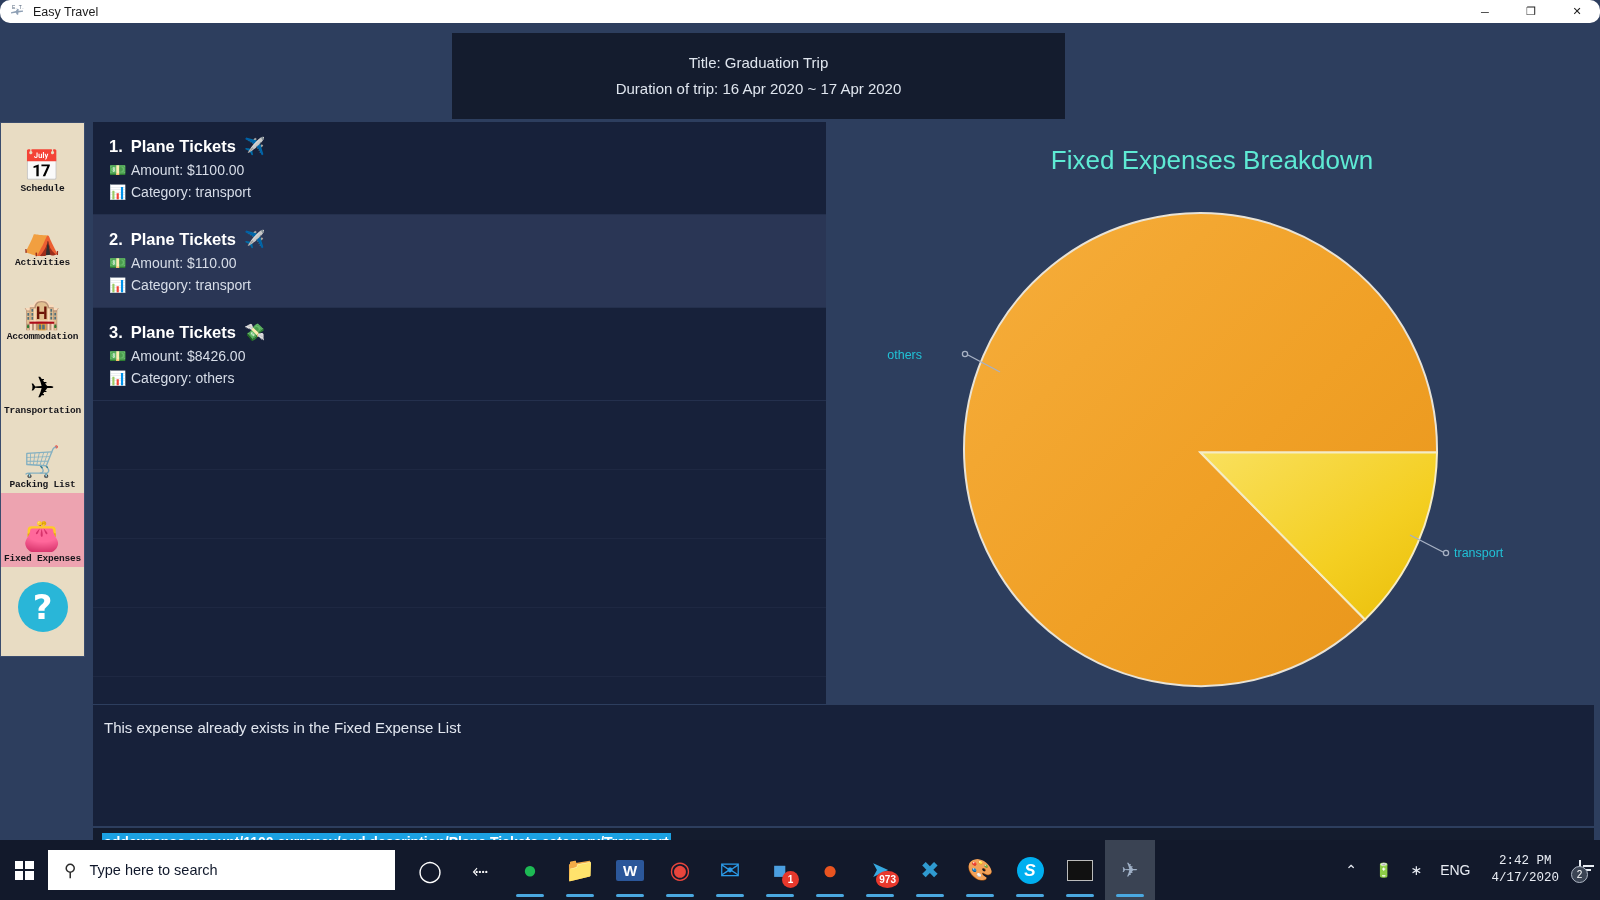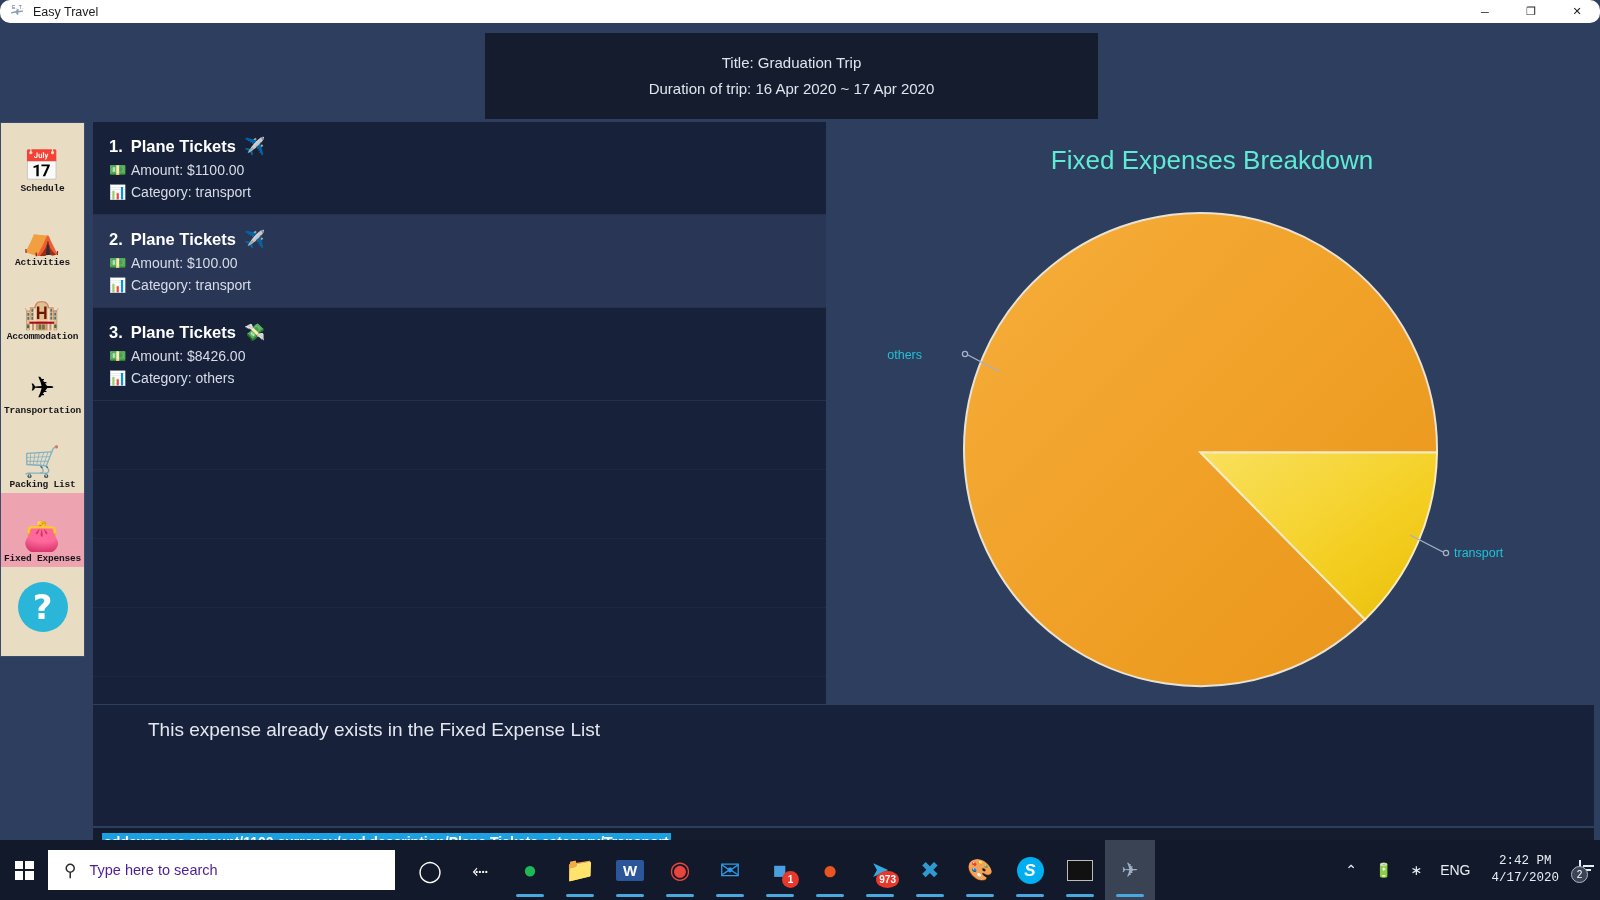--- a/index.html
+++ b/index.html
@@ -27,21 +27,21 @@
            font-size:11px; color:#1b1b1b; }
 
   
   .app{
     position:absolute; left:0; top:23px; width:1600px; height:817px;
     background:#2d3e5e;
   }
 
   
   .trip-header{
-    position:absolute; left:485px; top:10px; width:613px; height:86px;
+    position:absolute; left:452px; top:10px; width:613px; height:86px;
     background:#141c2e; color:#dfe5ee;
     display:flex; flex-direction:column; justify-content:center;
     padding:4px 28px;
   }
   .th-row{ display:flex; justify-content:center; font-size:15px; line-height:26px; }
   .th-row.split{ justify-content:space-between; padding:0 28px; }
   .th-cell{ white-space:nowrap; }
 
   
   .sidebar{
@@ -80,21 +80,21 @@
   .exp-line{ display:flex; align-items:center; font-size:14px; color:#d7dde8; margin-top:6px; }
   .exp-line .gi{ font-size:14px; width:22px; display:inline-block; }
   .exp-blank{ height:69px; border-bottom:1px solid #1e2842; }
 
   
   .status-box{
     position:absolute; left:93px; top:682px; width:1501px; height:121px;
     background:#17213a; border-top:1px solid #2b3category;
     padding:14px 0 0 11px;
   }
-  .status-text{ font-size:19px; color:#e2e7f0;margin-left:44px; }
+  .status-text{ font-size:15px; color:#e2e7f0; }
 
   
   .cmd-bar{
     position:absolute; left:93px; top:805px; width:1501px; height:28px;
     background:#141c2e; display:flex; align-items:center; padding-left:9px;
   }
   .cmd-text{
     font-size:14px; font-weight:bold; color:#ffffff; background:#1ba1e2;
     padding:1px 2px; white-space:nowrap;
     font-family:"Liberation Sans", sans-serif;
@@ -115,21 +115,21 @@
     background:#12192b; display:flex; align-items:center;
   }
   .start-btn{ width:48px; height:60px; display:flex; align-items:center; justify-content:center; cursor:pointer; }
   .win-logo{ width:19px; height:19px; display:grid; grid-template-columns:1fr 1fr; grid-template-rows:1fr 1fr; gap:2px; }
   .win-logo i{ background:#ffffff; display:block; }
   .search-box{
     width:347px; height:40px; background:#ffffff; display:flex; align-items:center;
     padding-left:16px; cursor:text;
   }
   .search-box .mag{ font-size:17px; color:#2b2b2b; margin-right:13px; }
-  .search-ph{ font-size:14.5px; color:#4c1d95; }
+  .search-ph{ font-size:14.5px; color:#0f172a; }
   .tb-apps{ display:flex; align-items:center; margin-left:10px; height:60px; }
   .tb-app{
     width:50px; height:60px; display:flex; align-items:center; justify-content:center;
     position:relative; cursor:pointer;
   }
   .tb-app.focused{ background:#3a4353; }
   .tb-app .ico{ font-size:24px; line-height:1; }
   .tb-app .under{
     position:absolute; bottom:3px; left:11px; width:28px; height:3px; background:#4aa8e0; border-radius:2px;
   }
@@ -231,21 +231,21 @@
     </div>
 
     <div class="exp-row alt">
       <div class="exp-title">
         <span class="num">2.</span>
         <span>Plane Tickets</span>
         <span class="tick icon-emoji">✈️</span>
       </div>
       <div class="exp-line">
         <span class="gi icon-emoji">💵</span>
-        <span>Amount: $100.00</span>
+        <span>Amount: $110.00</span>
       </div>
       <div class="exp-line">
         <span class="gi icon-emoji">📊</span>
         <span>Category: transport</span>
       </div>
     </div>
 
     <div class="exp-row">
       <div class="exp-title">
         <span class="num">3.</span>

